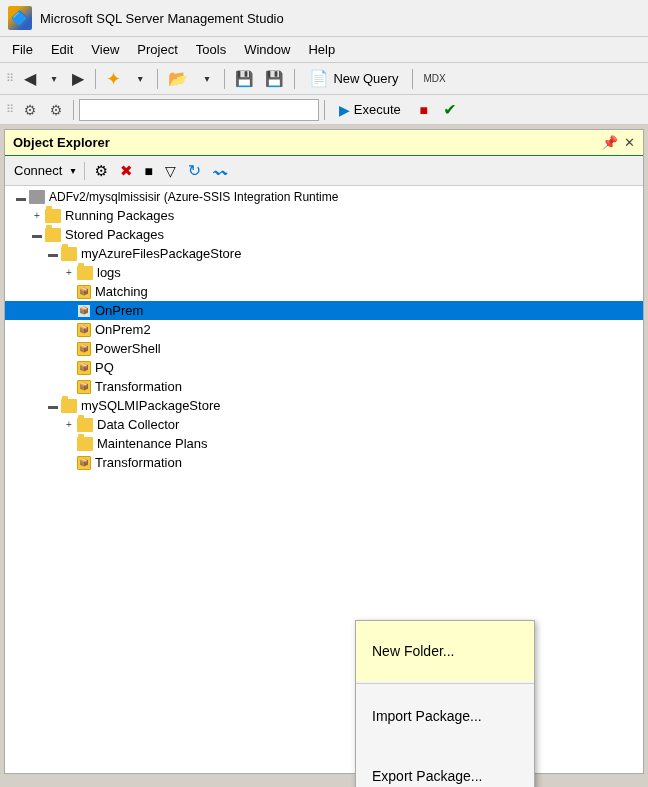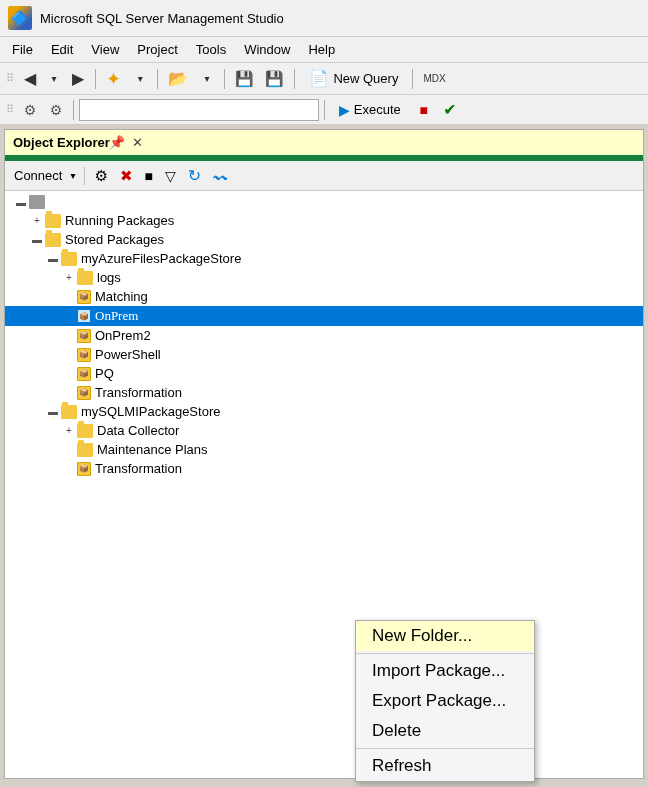--- a/index.html
+++ b/index.html
@@ -133,24 +133,25 @@
       cursor: pointer;
       background: transparent;
       font-size: 13px;
     }
     .play-icon {
       color: #007acc;
       font-size: 14px;
     }
     .oe-header {
       background: #ffffcc;
-      border-bottom: 6px solid #15803d;
+      border-bottom: 1px solid #15803d;
       padding: 5px 8px;
       display: flex;
       align-items: center;
+      justify-content: space-between;
     }
     .oe-title {
       font-size: 13px;
       font-weight: bold;
       color: #000;
     }
     .oe-header-icons {
       display: flex;
       gap: 6px;
       align-items: center;
@@ -201,22 +202,21 @@
       padding: 2px 0;
       cursor: pointer;
       white-space: nowrap;
       user-select: none;
     }
     .tree-item.selected {
       background: #0078d7;
       color: #fff;
     }
     .tree-item.selected .item-text {
-      color: #ffffff;
-      font-family: Liberation Serif, serif;
+      color: #000000;
     }
     .expand-icon {
       width: 16px;
       text-align: center;
       font-size: 10px;
       color: #555;
       flex-shrink: 0;
     }
     .folder-icon {
       width: 16px;
@@ -273,23 +273,23 @@
       position: absolute;
       left: 350px;
       top: 490px;
       background: #f5f5f5;
       border: 1px solid #aaa;
       box-shadow: 2px 2px 6px rgba(0,0,0,0.3);
       min-width: 180px;
       z-index: 1000;
     }
     .ctx-item {
-      padding: 5px 16px;
-      cursor: pointer;
-      font-size: 17px;
+      padding: 22px 16px;
+      cursor: pointer;
+      font-size: 14px;
       color: #000;
       white-space: nowrap;
     }
     .ctx-item.highlighted {
       background: #ffffcc;
     }
     .ctx-separator {
       height: 1px;
       background: #ccc;
       margin: 2px 0;
@@ -377,20 +377,21 @@
     <button class="oe-tb-btn" style="font-size:14px;">▽</button>
     <button class="oe-tb-btn" style="font-size:16px;color:#0078d7;">↻</button>
     <button class="oe-tb-btn" style="font-size:14px;color:#0078d7;">〰</button>
   </div>
 
   <div class="tree">
 
     <div class="tree-item indent1">
       <span class="expand-icon">▬</span>
       <div class="server-icon"></div>
+      <span class="item-text" style="font-size:12px;">ADFv2/mysqlmissisir (Azure-SSIS Integration Runtime</span>
     </div>
 
     <div class="tree-item indent2">
       <span class="expand-icon">+</span>
       <div class="folder-icon"></div>
       <span class="item-text">Running Packages</span>
     </div>
 
     <div class="tree-item indent2">
       <span class="expand-icon">▬</span>

